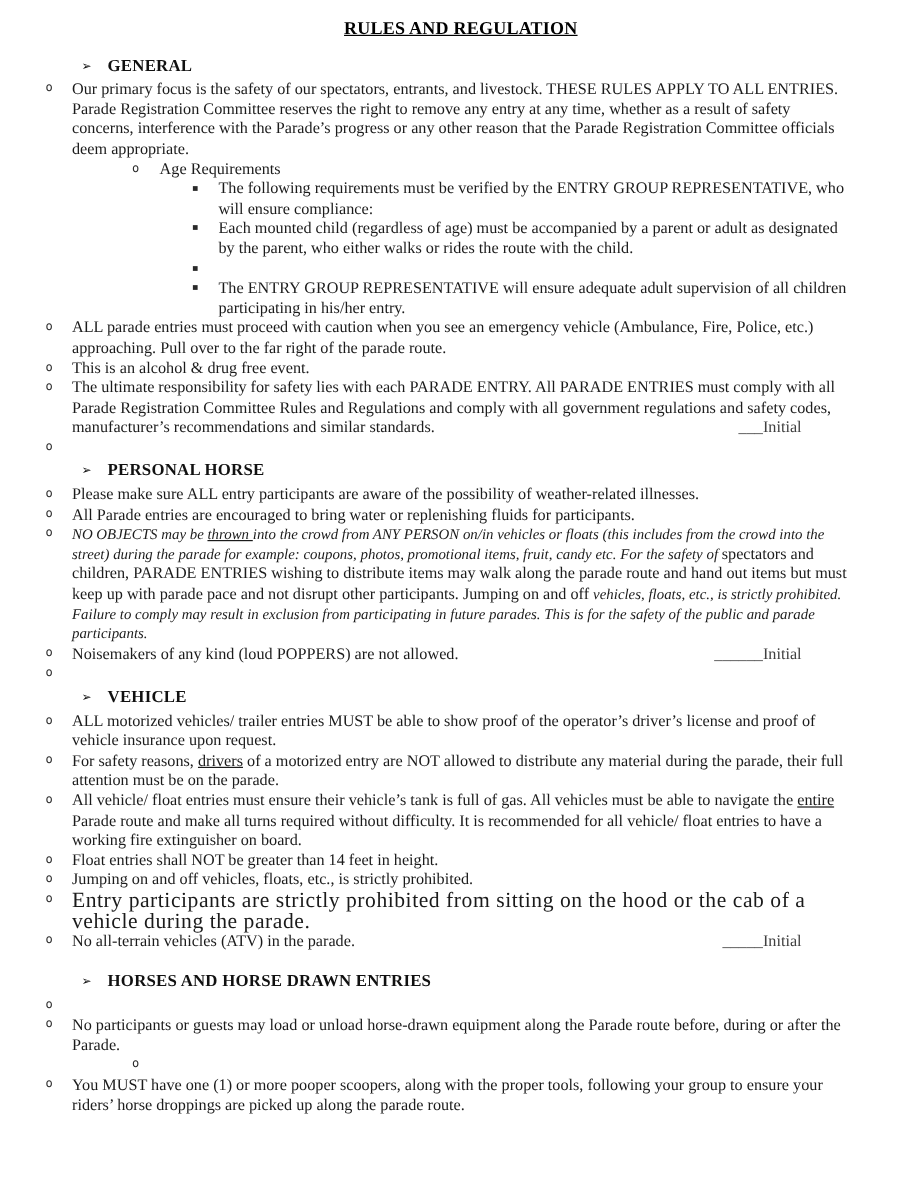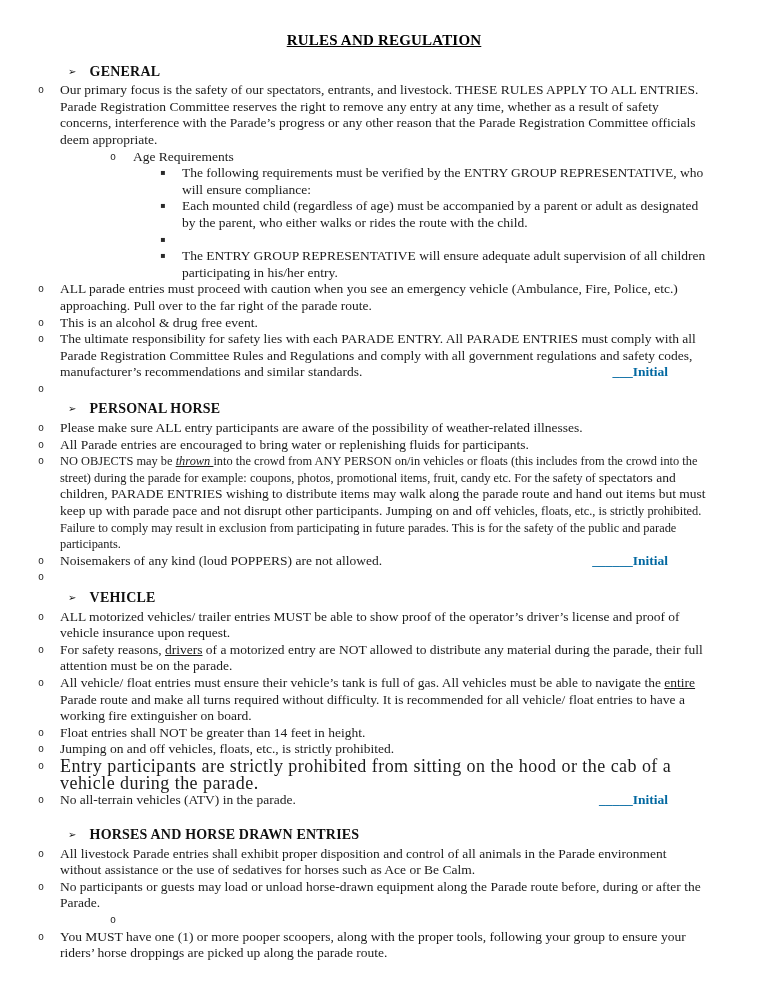--- a/index.html
+++ b/index.html
@@ -1,18 +1,18 @@
 <!DOCTYPE html>
 <html><head>
 <meta charset="utf-8">
 <style>
   html, body { margin:0; padding:0; background:#ffffff; }
   .doc {
     width:768px; min-height:994px; box-sizing:border-box;
-    padding-top:32px; background:#ffffff;
+    padding-top:16px; background:#ffffff;
     font-family:"Liberation Serif", serif;
     font-size:13.5px; line-height:16.6px; color:#1b1b1b;
   }
   .title {
     text-align:center; font-weight:bold; font-size:15px;
     text-decoration:underline; letter-spacing:0.2px; color:#000;
     margin-bottom:15px;
   }
   .section-head {
     display:flex; align-items:baseline; gap:13px;
@@ -25,25 +25,25 @@
   .item .bullet {
     flex:none; font-family:"DejaVu Sans Mono", monospace;
     font-size:10px; line-height:16.6px; color:#2a2a2a;
   }
   .l1 { padding-left:38px; } .l1 .bullet { width:22px; }
   .l2 { padding-left:110px; } .l2 .bullet { width:23px; }
   .l3 { padding-left:160px; } .l3 .bullet { width:22px; font-family:"DejaVu Sans", sans-serif; font-size:8px; }
   .text { flex:1; min-height:16.6px; }
   .u  { text-decoration:underline; }
   .iu { text-decoration:underline; font-style:italic; }
-  .sm { font-size:12.4px; }
+  .sm { font-size:12.4px;font-style:italic; }
   .wide .text { letter-spacing:0.45px; font-size:18px; line-height:17.2px; }
   .initial {
     position:absolute; right:100px; bottom:0;
-    font-weight:bold; color:#0369a1; white-space:pre;
+    font-weight:normal; color:#404040; white-space:pre;
   }
 </style>
 </head>
 <body>
 
 <div class="doc">
   <div class="title">RULES AND REGULATION</div>
   <div id="sections">
       <div class="section section-0">
         <div class="section-head">
@@ -153,21 +153,20 @@
           <span class="initial">_____Initial</span>
         </div>
       </div>
       <div class="section section-3">
         <div class="section-head">
           <span class="arrow">➢</span>
           <span>HORSES AND HORSE DRAWN ENTRIES</span>
         </div>
         <div class="item l1">
           <span class="bullet">o</span>
-          <div class="text"><span>All livestock Parade entries shall exhibit proper disposition and control of all animals in the Parade environment without assistance or the use of sedatives for horses such as Ace or Be Calm.</span></div>
         </div>
         <div class="item l1">
           <span class="bullet">o</span>
           <div class="text"><span>No participants or guests may load or unload horse-drawn equipment along the Parade route before, during or after the Parade.</span></div>
         </div>
         <div class="item l2">
           <span class="bullet">o</span>
         </div>
         <div class="item l1">
           <span class="bullet">o</span>

